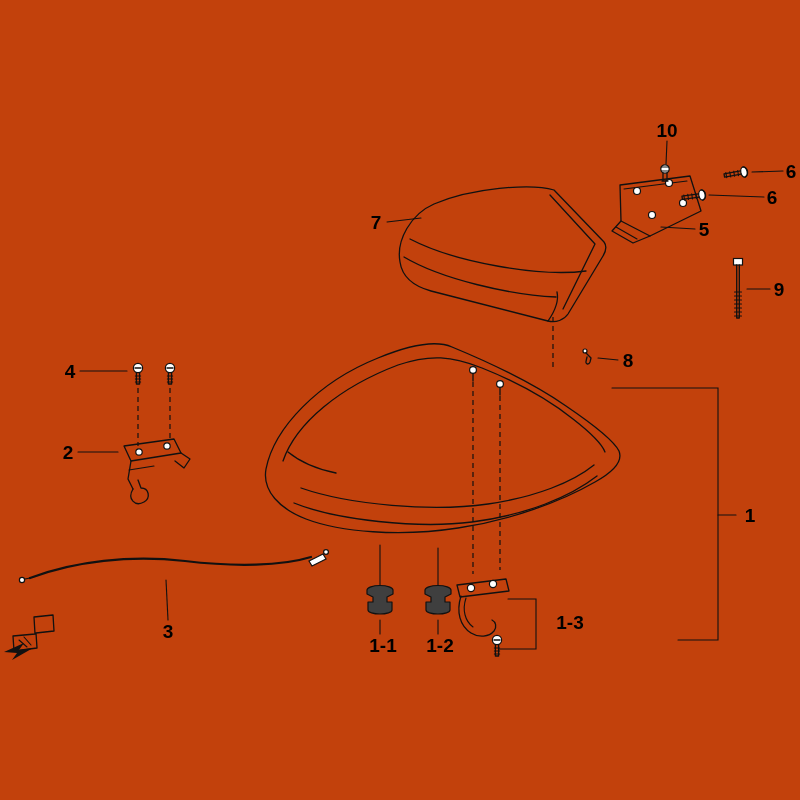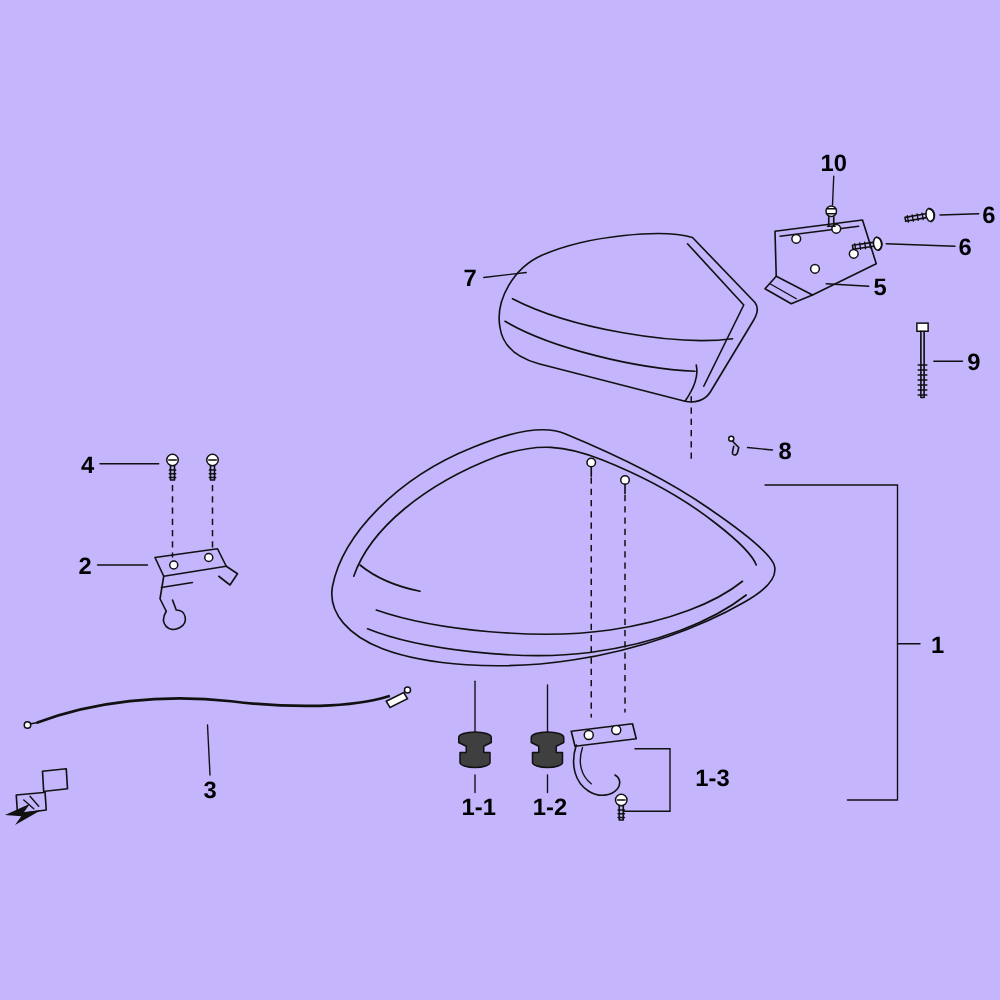--- a/index.html
+++ b/index.html
@@ -1,16 +1,16 @@
 <!DOCTYPE html>
 <html><head>
 <meta charset="utf-8">
 <style>
   html,body{margin:0;padding:0;background:#ffffff;}
-  .canvas{width:800px;height:800px;position:relative;background:#c4b5fd;overflow:hidden;text-align:right;}
+  .canvas{width:800px;height:800px;position:relative;background:#c2410c;overflow:hidden;text-align:right;}
   svg{display:block;}
   .lbl{font:bold 19px "Liberation Sans", sans-serif;fill:#000000;}
   .ln{stroke:#111;stroke-width:1.3;fill:none;stroke-linecap:round;stroke-linejoin:round;}
   .thick{stroke-width:2.2;}
   .ldr{stroke:#111;stroke-width:1.1;fill:none;stroke-linecap:round;}
   .dash{stroke:#111;stroke-width:1.2;fill:none;stroke-dasharray:5 4;stroke-linecap:butt;}
   .fill-dark{fill:#3f3f3f;stroke:#111;stroke-width:1.2;stroke-linejoin:round;}
   .fill-black{fill:#111;stroke:none;}
   .wh{fill:#ffffff;stroke:#111;stroke-width:1.2;}
 </style>

